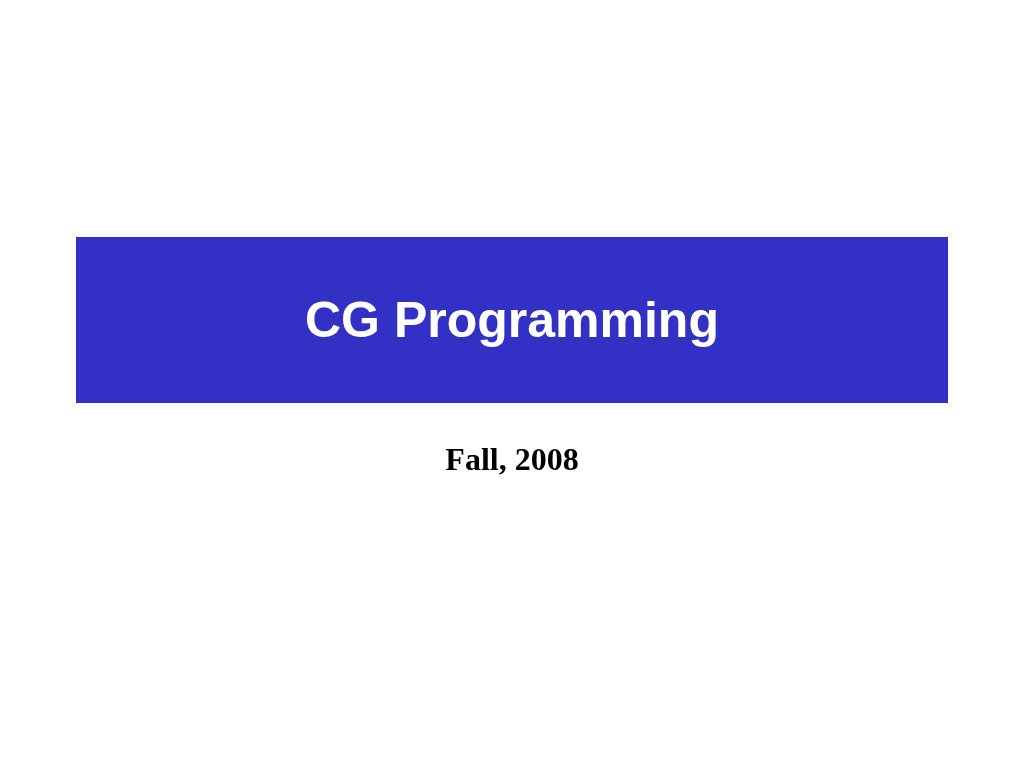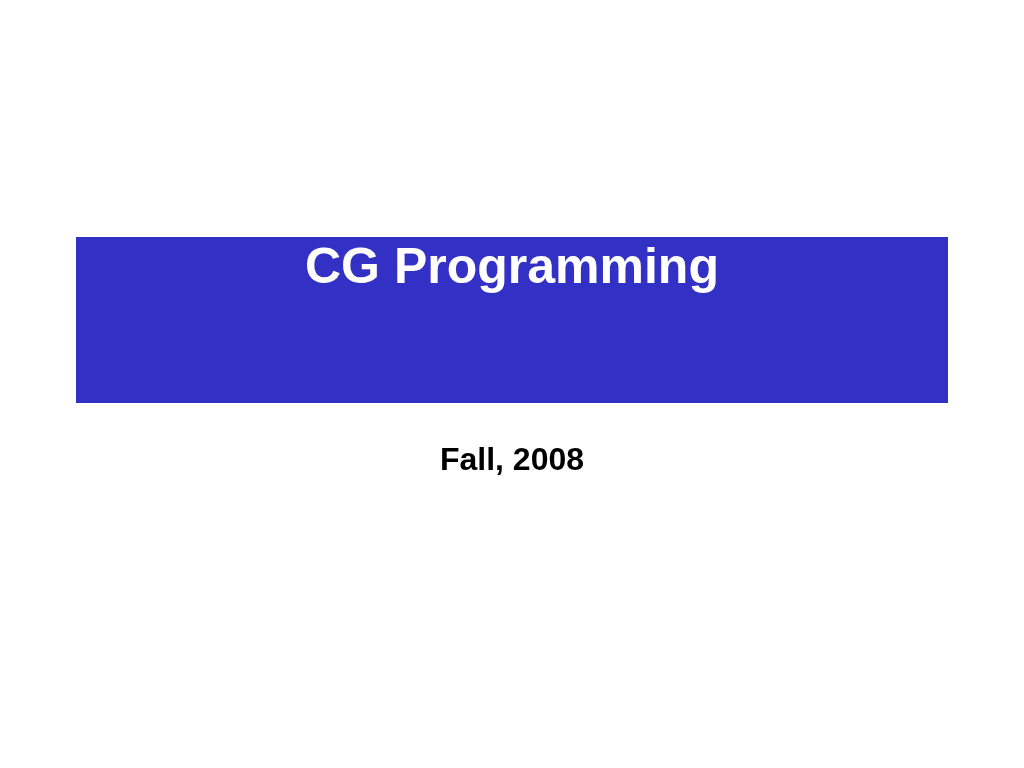--- a/index.html
+++ b/index.html
@@ -35,21 +35,21 @@
   
   #title-block {
     position: absolute;
     left: 0;
     top: 237px;
     width: 1024px;
     height: 166px;
     display: flex;
     flex-direction: column;
     align-items: center;
-    justify-content: flex-start;
+    justify-content: center;
     text-align: center;
     pointer-events: none;
   }
 
   .title-line {
     color: #ffffff;
     font-family: "Liberation Sans", sans-serif;
     font-weight: bold;
     font-size: 50px;
     line-height: 58px;
@@ -61,21 +61,21 @@
   #subtitle-block {
     position: absolute;
     left: 0;
     top: 440px;
     width: 1024px;
     text-align: center;
   }
 
   .subtitle-line {
     color: #000000;
-    font-family: Liberation Sans, sans-serif;
+    font-family: Liberation Serif, serif;
     font-weight: bold;
     font-size: 32px;
     line-height: 38px;
     white-space: nowrap;
   }
 </style>
 </head>
 <body>
 
 <div id="slide">

